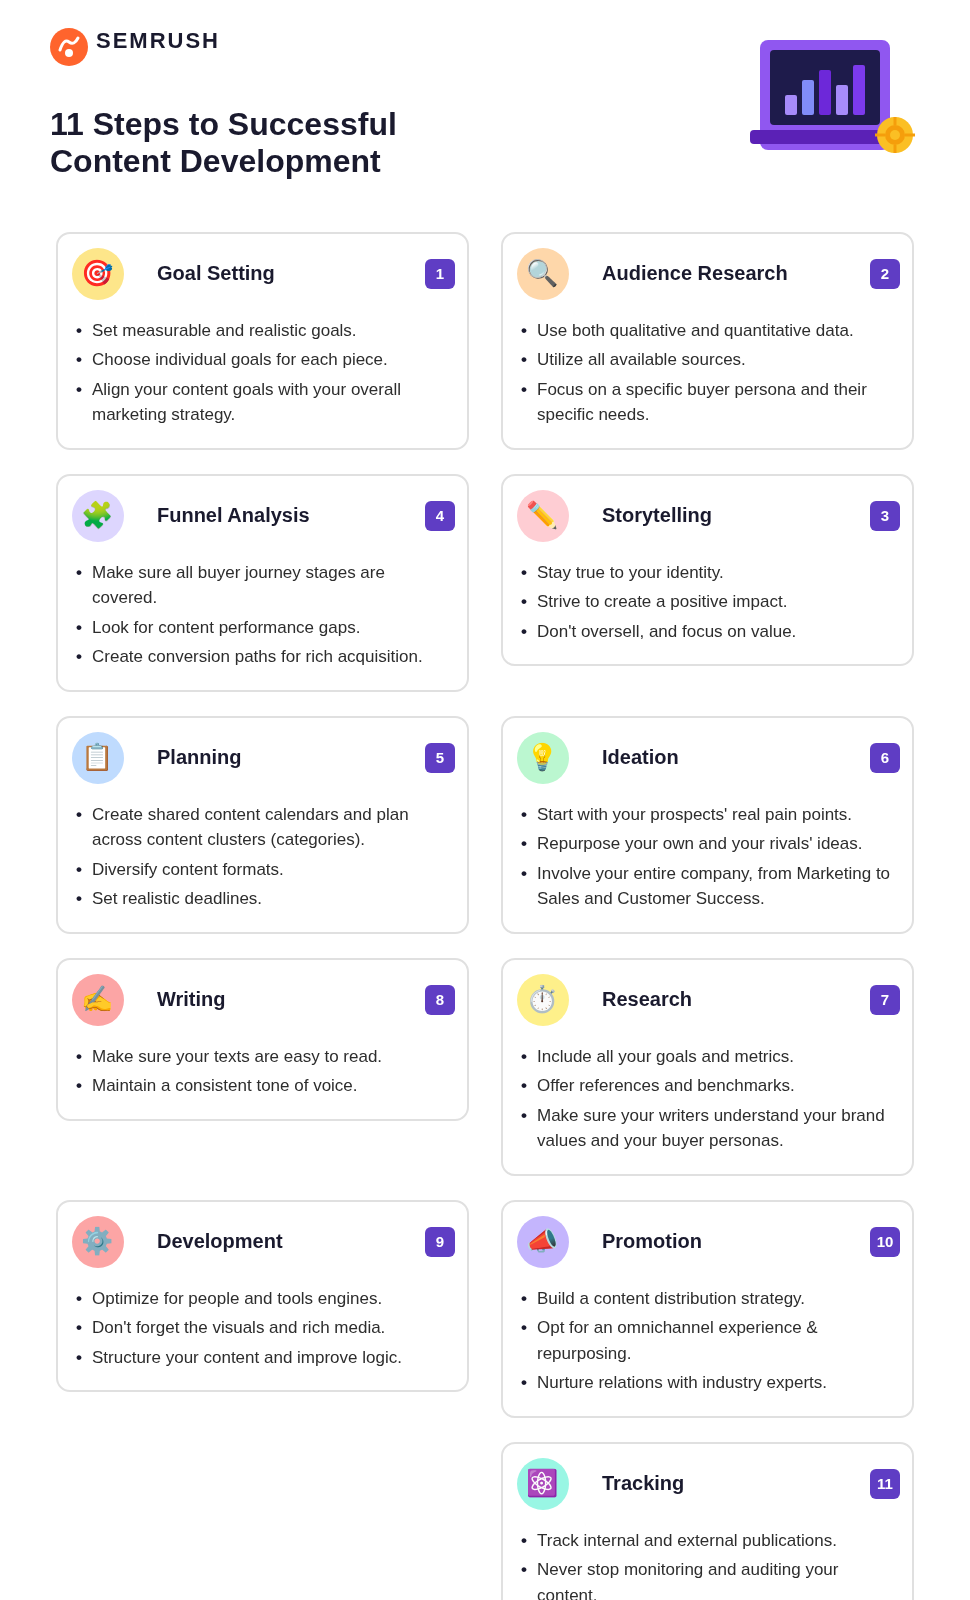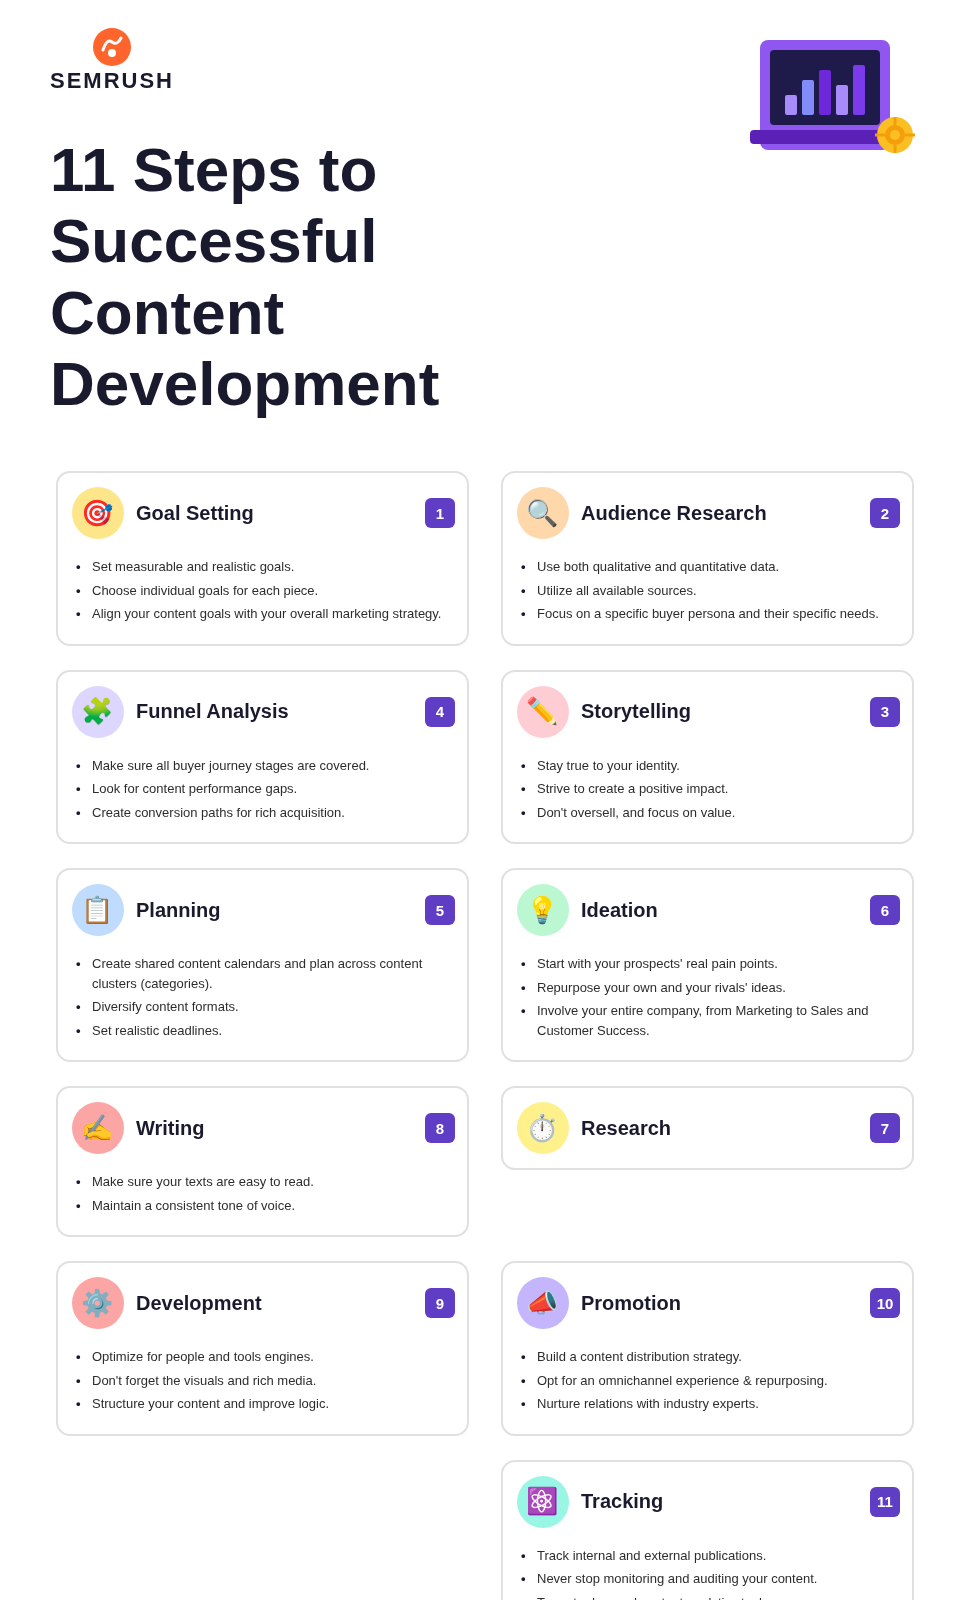--- a/index.html
+++ b/index.html
@@ -14,39 +14,38 @@
     
     .header {
       background: #ffffff;
       padding: 28px 50px 10px 50px;
       display: flex;
       align-items: center;
       justify-content: space-between;
     }
     .logo {
       display: flex;
-      align-items: center;
-      gap: 2px;
-      flex-direction: column;
+      align-items: flex-start;
+      gap: 8px;
     }
     .logo-icon {
       width: 38px;
       height: 38px;
     }
     .logo-text {
       font-size: 22px;
       font-weight: 900;
       letter-spacing: 2px;
       color: #1a1a2e;
     }
 
     
     .main-title {
       padding: 30px 50px 10px 50px;
-      font-size: 62px;
+      font-size: 32px;
       font-weight: 900;
       color: #1a1a2e;
       line-height: 1.15;
       max-width: 520px;
     }
 
     
     .content-area {
       padding: 30px 40px 40px 40px;
     }
@@ -89,20 +88,21 @@
       align-items: center;
       justify-content: center;
       font-size: 26px;
     }
 
     .step-title {
       font-size: 20px;
       font-weight: 800;
       color: #1a1a2e;
       flex: 1;
+      margin-left: 21px;
     }
 
     .step-number {
       background: #5f3dc4;
       color: #fff;
       font-weight: 900;
       font-size: 15px;
       width: 30px;
       height: 30px;
       border-radius: 6px;
@@ -113,21 +113,21 @@
       right: 12px;
       top: 50%;
       transform: translateY(-50%);
     }
 
     .step-bullets {
       padding: 4px 18px 16px 18px;
       list-style: none;
     }
     .step-bullets li {
-      font-size: 13px;
+      font-size: 17px;
       color: #2d2d2d;
       line-height: 1.5;
       margin-bottom: 4px;
       padding-left: 16px;
       position: relative;
     }
     .step-bullets li::before {
       content: '•';
       position: absolute;
       left: 0;
@@ -300,20 +300,25 @@
           </ul>
         </div>
       </div>
       <div class="step-cell">
         <div class="step-card">
           <div class="step-header">
             <div class="step-icon icon-yellow2">⏱️</div>
             <span class="step-title">Research</span>
             <div class="step-number">7</div>
           </div>
+          <ul class="step-bullets">
+            <li>Include all your goals and metrics.</li>
+            <li>Offer references and benchmarks.</li>
+            <li>Make sure your writers understand your brand values and your buyer personas.</li>
+          </ul>
         </div>
       </div>
       <div class="step-cell">
         <div class="step-card">
           <div class="step-header">
             <div class="step-icon icon-salmon">⚙️</div>
             <span class="step-title">Development</span>
             <div class="step-number">9</div>
           </div>
           <ul class="step-bullets">

